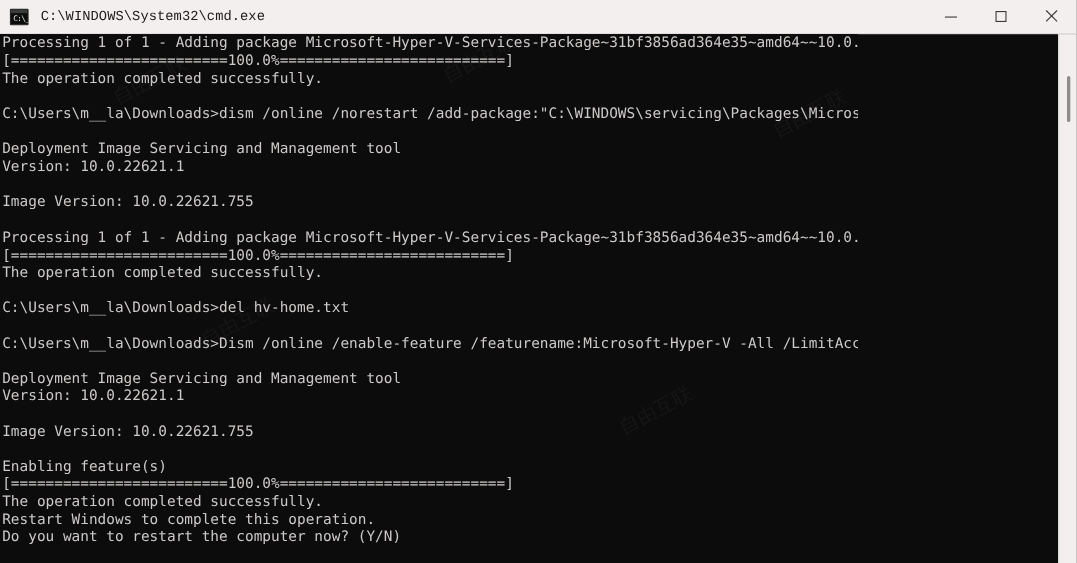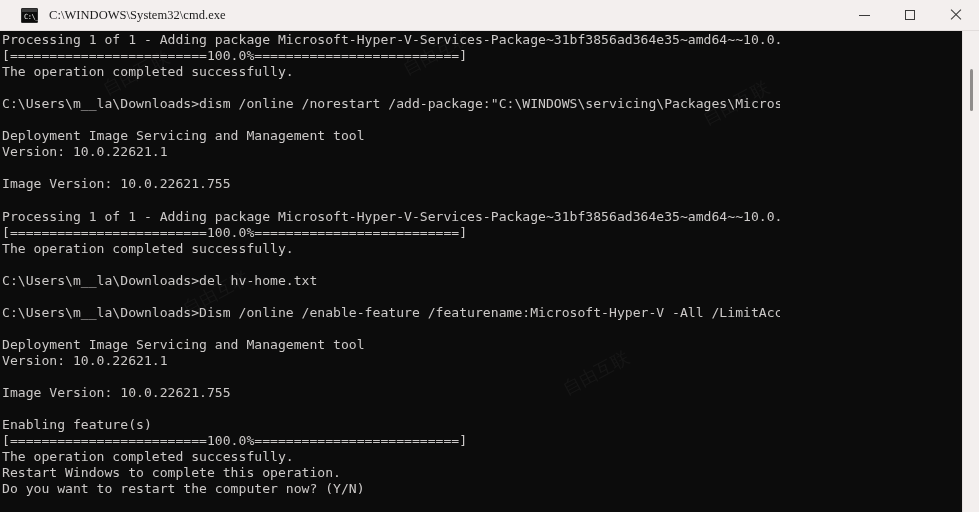--- a/index.html
+++ b/index.html
@@ -30,21 +30,21 @@
     height: 31px;
     background: #f3efee;
     display: flex;
     align-items: center;
     border-bottom: 1px solid #e2dddc;
     box-sizing: border-box;
   }
   .titlebar-left {
     display: flex;
     align-items: center;
-    padding-left: 21px;
+    padding-left: 9px;
     flex: 1 1 auto;
     min-width: 0;
   }
   .cmd-icon {
     width: 17px;
     height: 15px;
     background: #0c0c0c;
     border: 1px solid #2a2a2a;
     border-radius: 1px;
     position: relative;
@@ -63,21 +63,21 @@
     left: 2px;
     top: 3px;
     font-size: 7px;
     line-height: 10px;
     color: #e8e8e8;
     font-family: "DejaVu Sans Mono", monospace;
     letter-spacing: -0.5px;
   }
   .title-text {
     margin-left: 11px;
-    font-family: Liberation Serif, serif;
+    font-family: Liberation Mono, monospace;
     font-size: 12.5px;
     color: #1b1b1b;
     white-space: nowrap;
     letter-spacing: 0.05px;
   }
   .winbuttons {
     display: flex;
     height: 31px;
     flex: 0 0 auto;
   }

